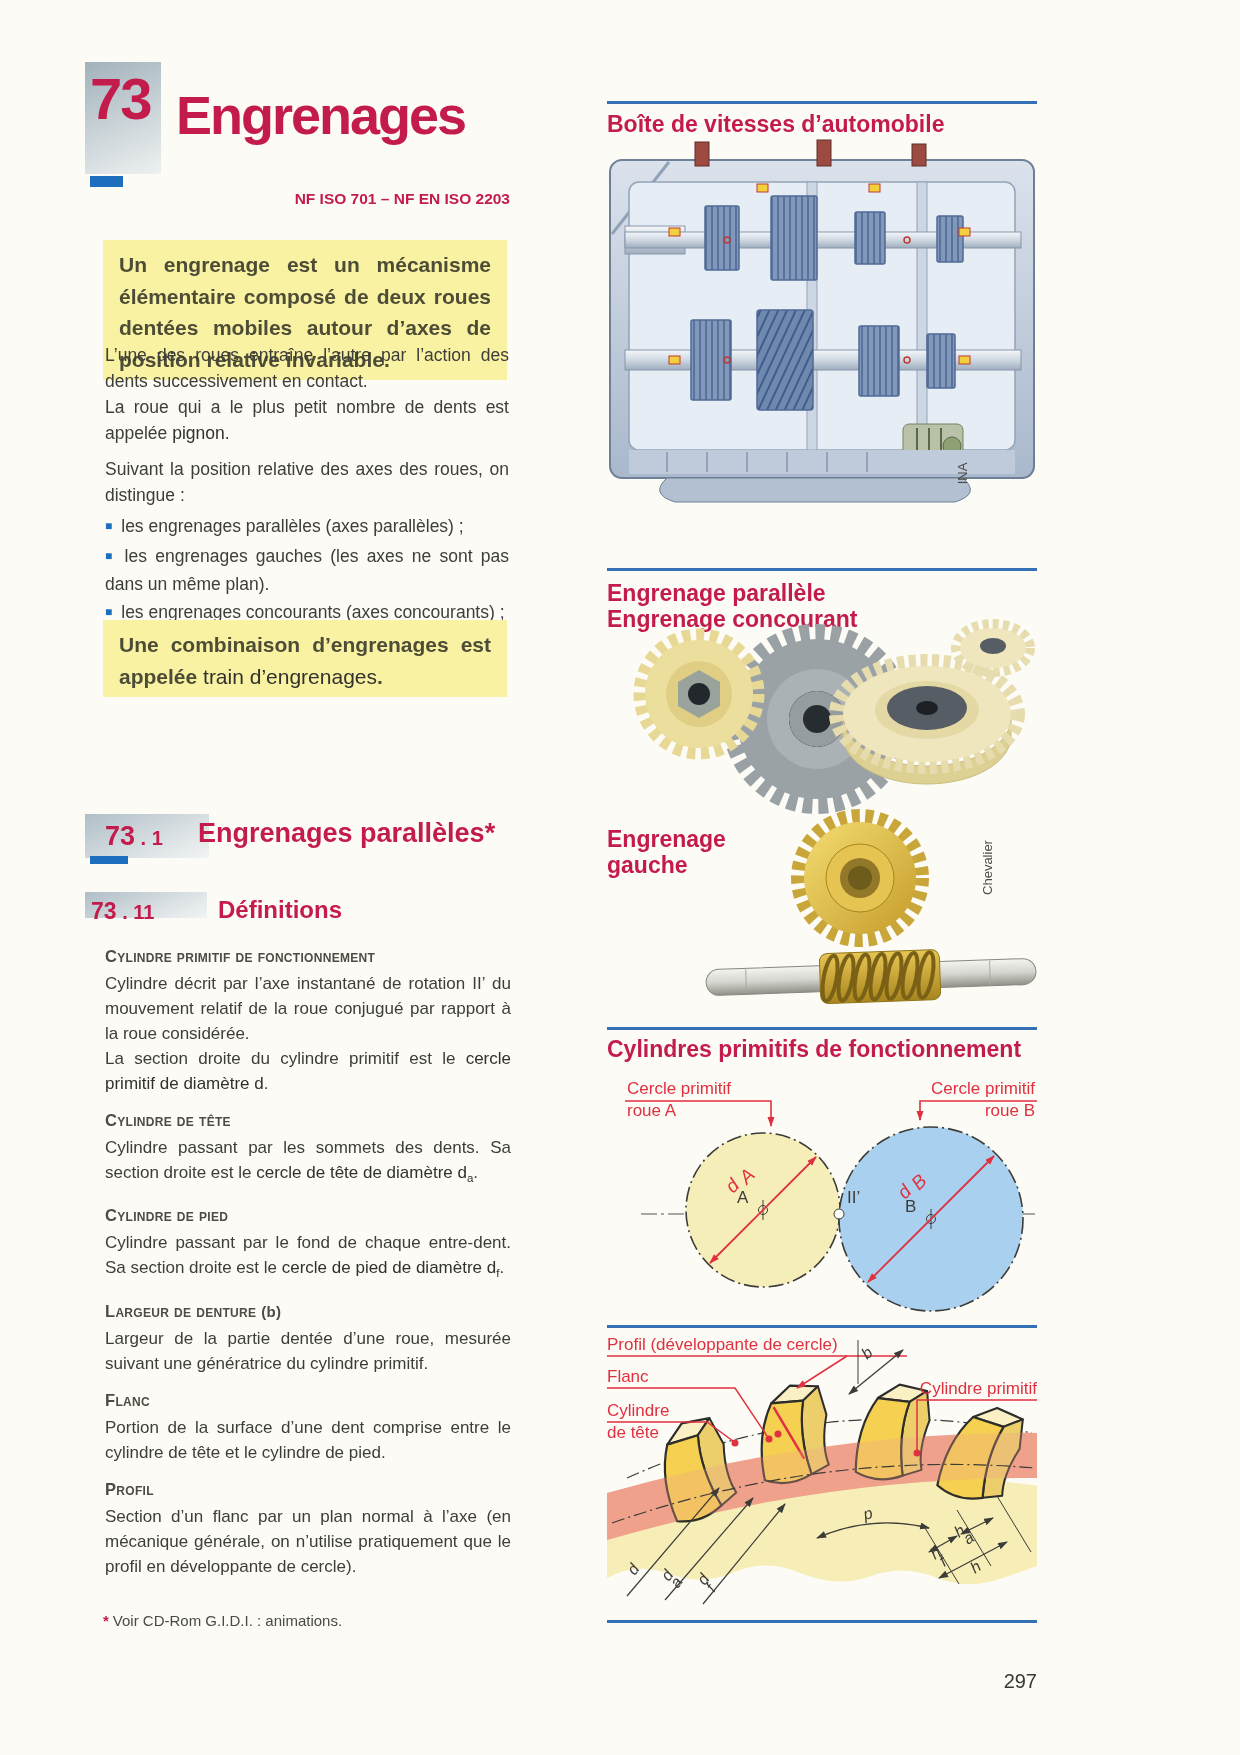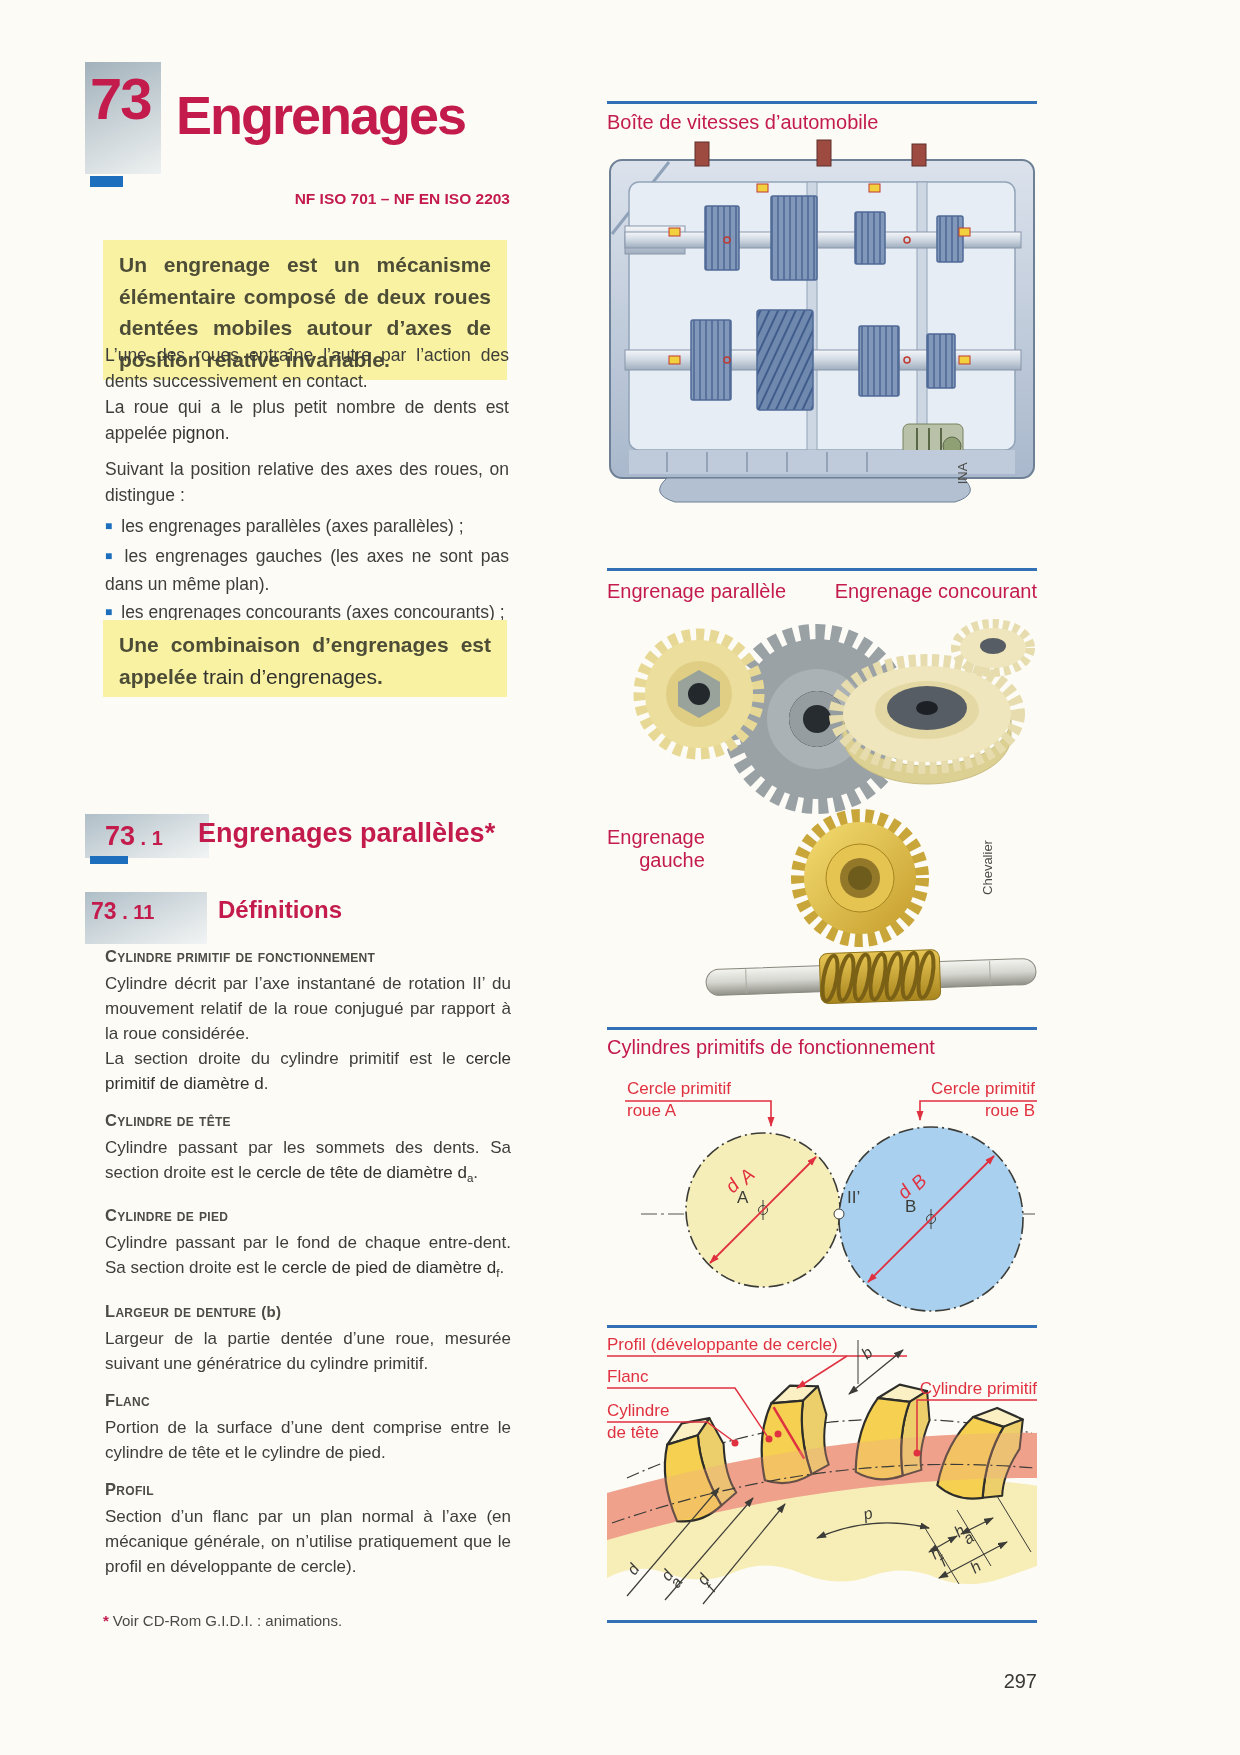--- a/index.html
+++ b/index.html
@@ -35,35 +35,35 @@
   .b{font-weight:normal;color:#31312e;}
   ul.blist{list-style:none;margin:5px 0 0 0;padding:0;}
   ul.blist li{margin:2px 0;text-align:justify;}
   .sq{color:var(--blue);font-size:12px;margin-right:9px;position:relative;top:-2px;}
   
   .s-box{background:linear-gradient(155deg,#afbec7 0%,#d9e0e3 60%,#f2f4f4 100%);color:var(--red);font-weight:bold;}
   .s1-box{left:85px;top:814px;width:104px;height:44px;line-height:44px;padding-left:20px;font-size:27px;}
   .s-rest{font-size:20px;}
   .s1-bar{left:90px;top:856px;width:38px;height:8px;background:var(--blue);}
   .s1-title{left:198px;top:818px;font-size:27px;font-weight:bold;color:var(--red);}
-  .s11-box{left:85px;top:892px;width:116px;height:52px;line-height:38px;padding-left:6px;font-size:23px;}
+  .s11-box{left:85px;top:892px;width:116px;height:26px;line-height:38px;padding-left:6px;font-size:23px;}
   .s11-title{left:198px;top:896px;font-size:24px;font-weight:bold;color:var(--red);margin-left:20px;}
   
   .defs{left:105px;top:944px;width:406px;font-size:17px;line-height:25px;}
   .def{margin-bottom:12px;}
   .def-head{font-variant:small-caps;font-weight:bold;font-size:16.5px;letter-spacing:.3px;color:#4c4c45;margin-bottom:2px;}
   .def-paren{font-variant:normal;font-weight:bold;font-size:15px;}
   .def p{margin:0;text-align:justify;}
   sub{font-size:.68em;}
   .footnote{left:103px;top:1612px;font-size:15px;color:#4a4a46;}
   .fn-star{color:var(--red);font-weight:bold;margin-right:4px;}
   
   .rule{left:607px;width:430px;height:3px;background:var(--rule);}
-  .fig-title{color:var(--red);font-weight:normal;font-size:20px;line-height:1.15;text-align:right;}
-  .f2-titles{left:607px;top:580px;width:430px;display:flex;justify-content:space-between;}
+  .fig-title{color:var(--red);font-weight:bold;font-size:23px;line-height:1.15;}
+  .f2-titles{left:607px;top:580px;width:430px;display:flex;justify-content:space-between;flex-direction:column;}
   .credit{font-size:13px;color:#4a4a46;transform:rotate(-90deg);white-space:nowrap;}
   .pageno{left:607px;top:1670px;width:430px;text-align:right;font-size:20px;color:#383835;}
   svg{display:block;}
   svg text{font-family:"Liberation Sans",sans-serif;}
   .lblR{fill:var(--lred);font-size:17px;}
   .lblK{fill:#3c3c38;font-size:17px;}
   .dim{fill:#3c3c38;font-size:16px;font-style:italic;}
   .dimR{fill:var(--lred);font-size:19px;font-style:italic;}
 </style>
 </head>

